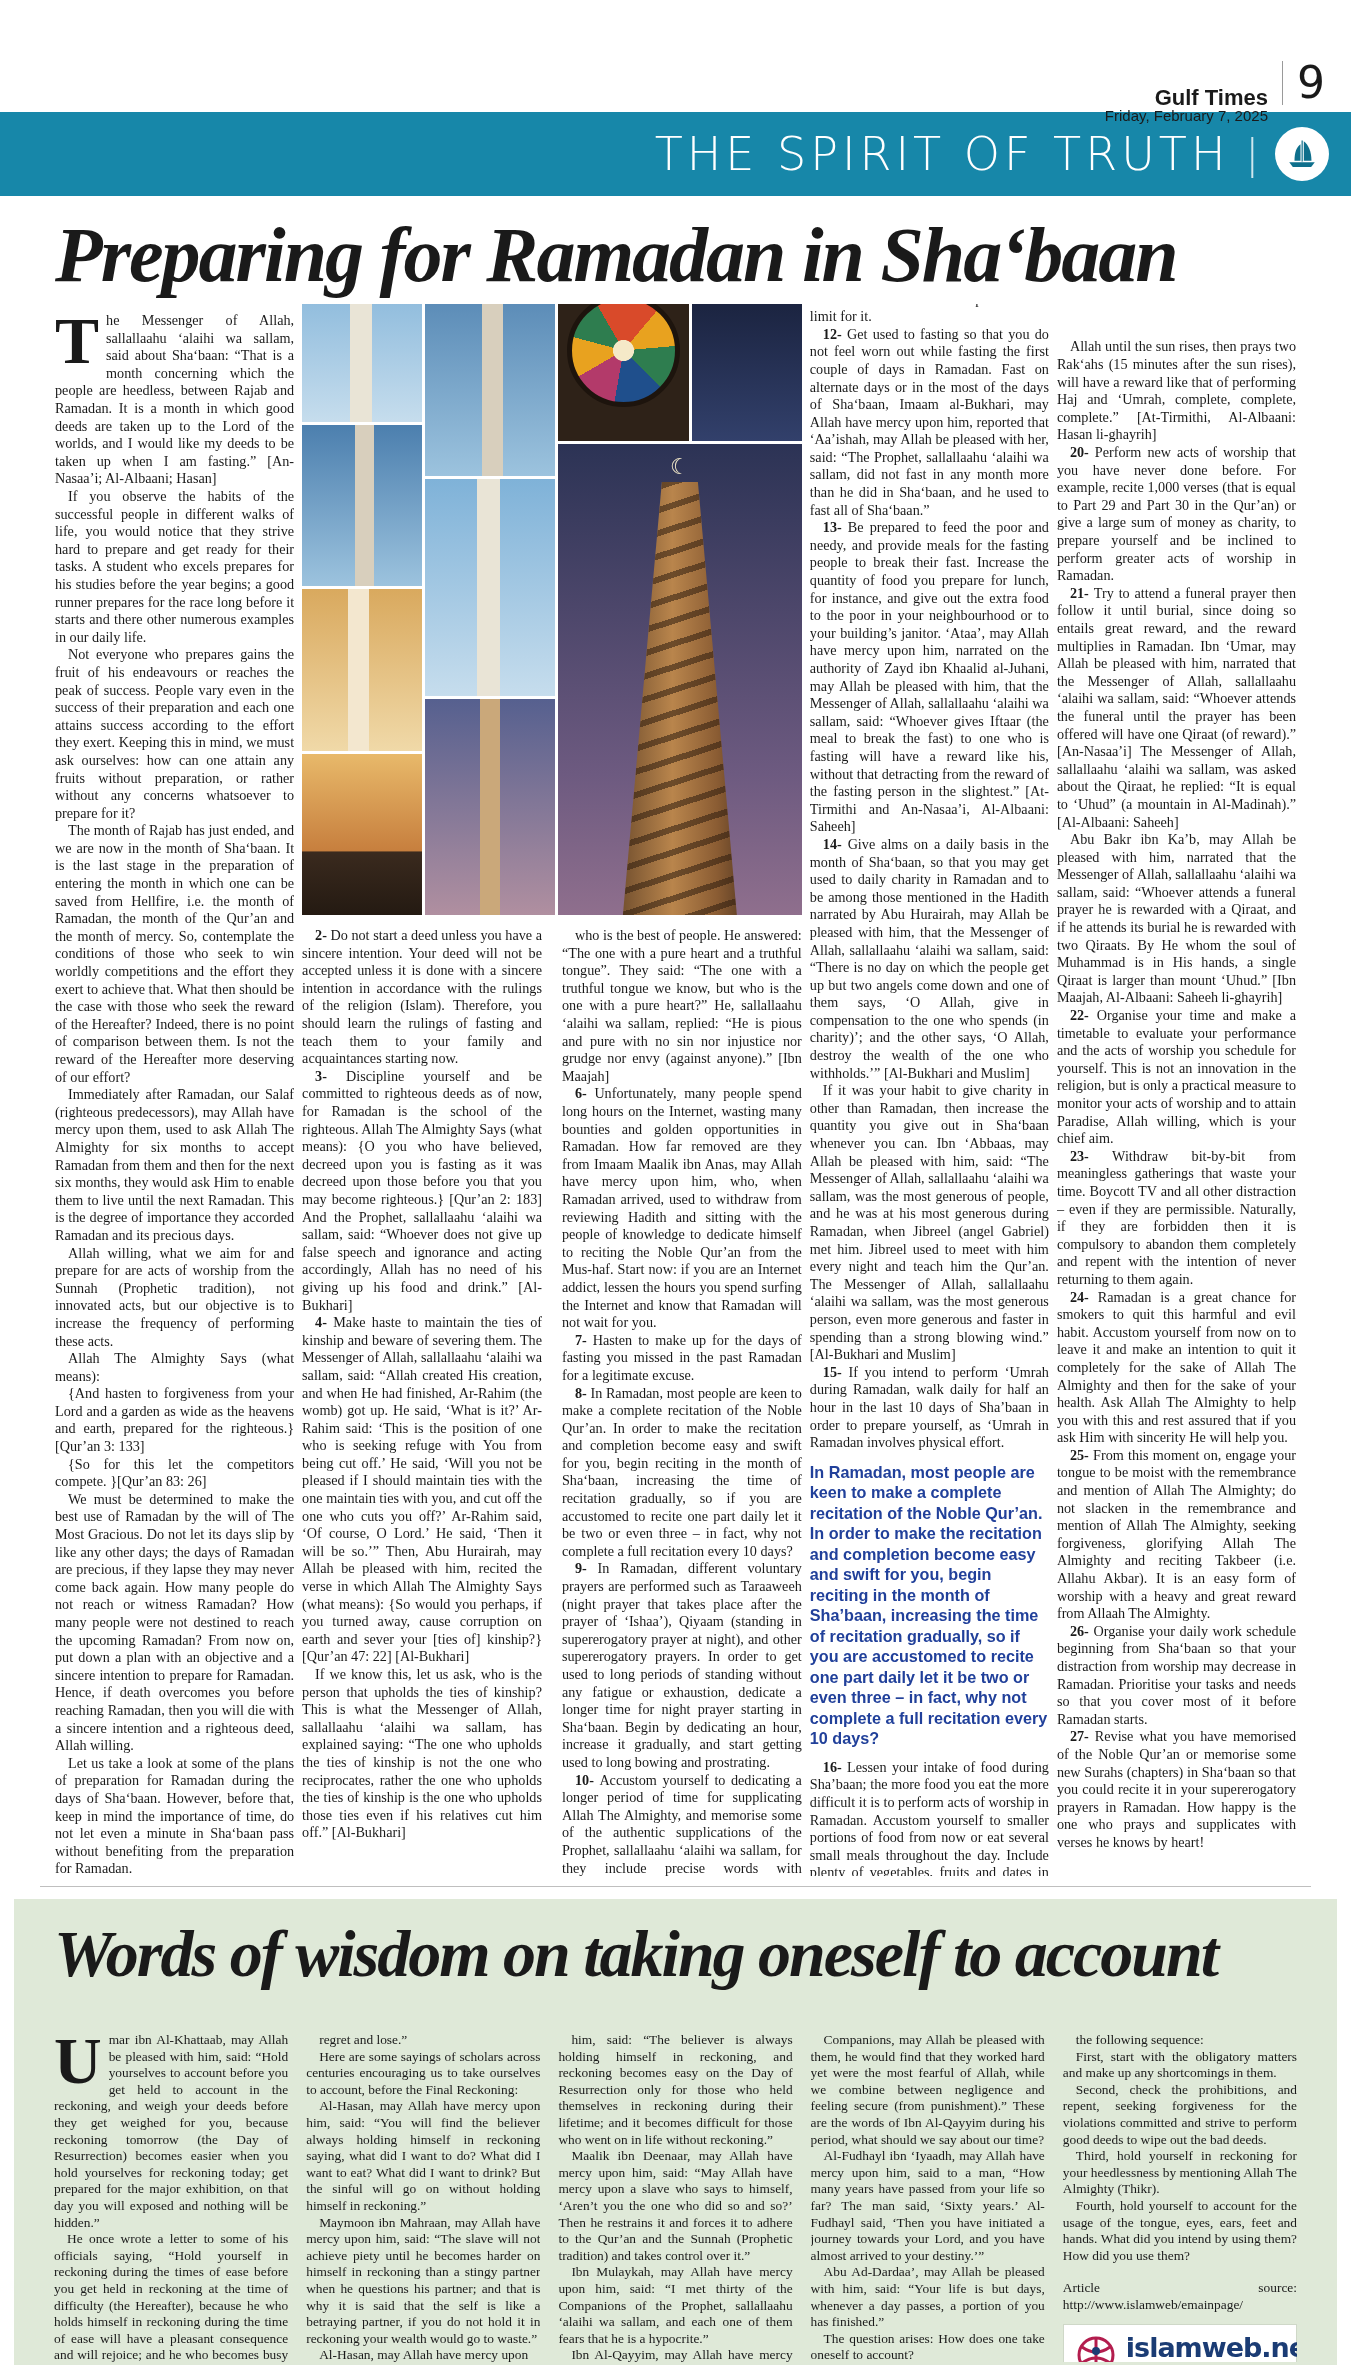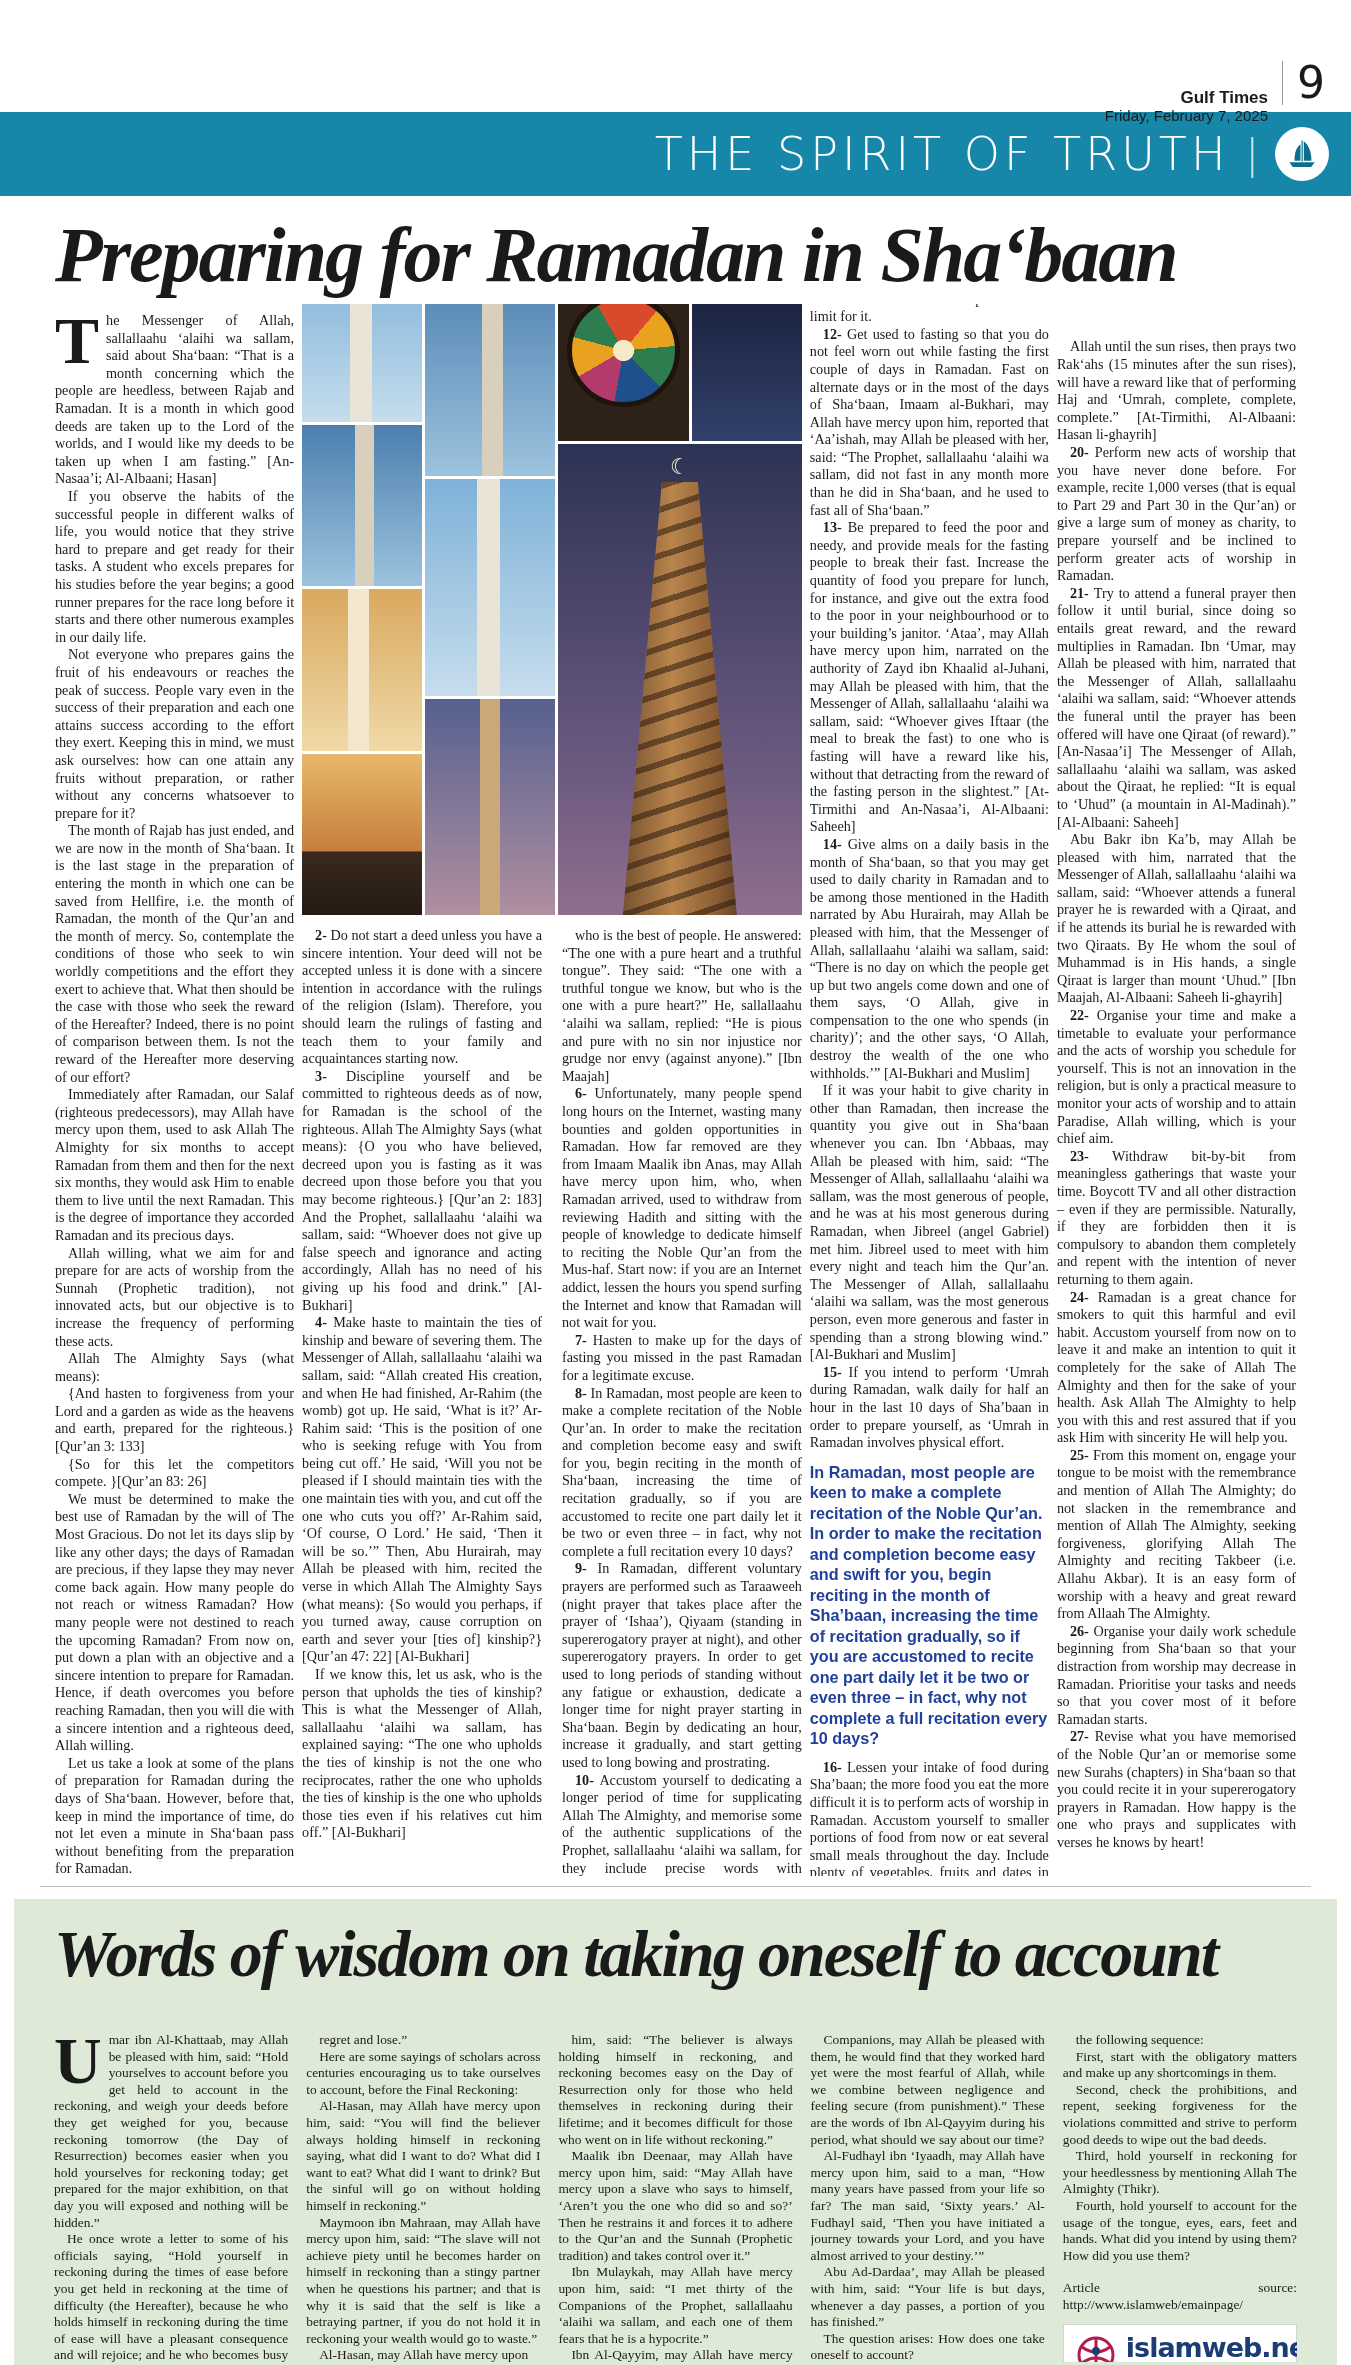--- a/index.html
+++ b/index.html
@@ -8,21 +8,21 @@
     width:1351px; height:2365px; position:relative; overflow:hidden;
     font-family:"Liberation Serif", serif; color:#1a1a1a;
   }
   
   .masthead { height:112px; position:relative; }
   .mast-right {
     position:absolute; right:26px; top:40px;
     display:flex; align-items:center; gap:14px;
   }
   .mast-text { text-align:right; font-family:"Liberation Sans", sans-serif; }
-  .paper-name { font-weight:bold; font-size:17px; line-height:19px;margin-top:48px; }
+  .paper-name { font-weight:bold; font-size:22px; line-height:19px;margin-top:48px; }
   .paper-date { font-size:15px; line-height:18px; }
   .mast-divider { width:1px; height:44px; background:#9a9a9a; }
   .page-number { font-family:"DejaVu Sans", sans-serif; font-size:44px; font-weight:400; line-height:44px; }
   
   .banner {
     height:84px; background:#1787a9; display:flex; align-items:center;
     justify-content:flex-end; padding-right:22px; gap:16px;
   }
   .banner-title {
     color:#ffffff; font-family:"DejaVu Sans", sans-serif; font-weight:200;

